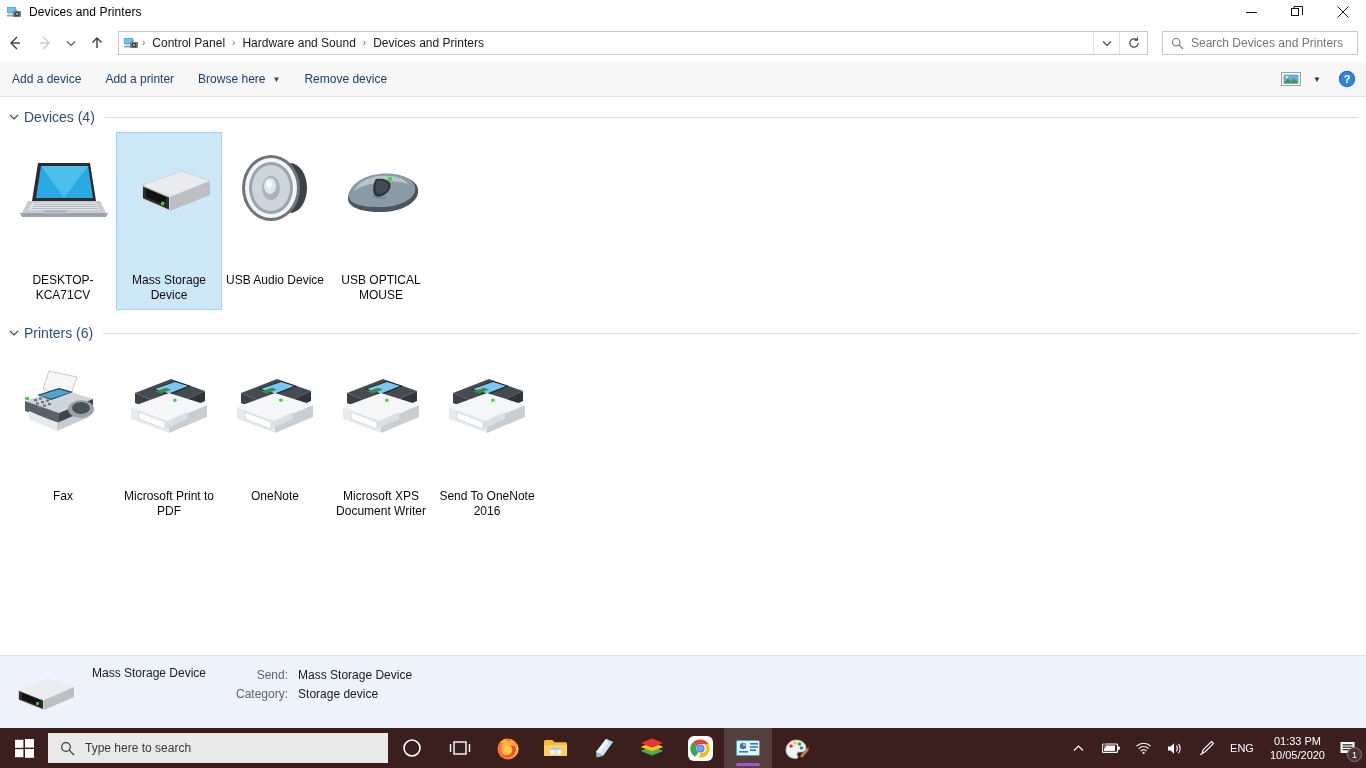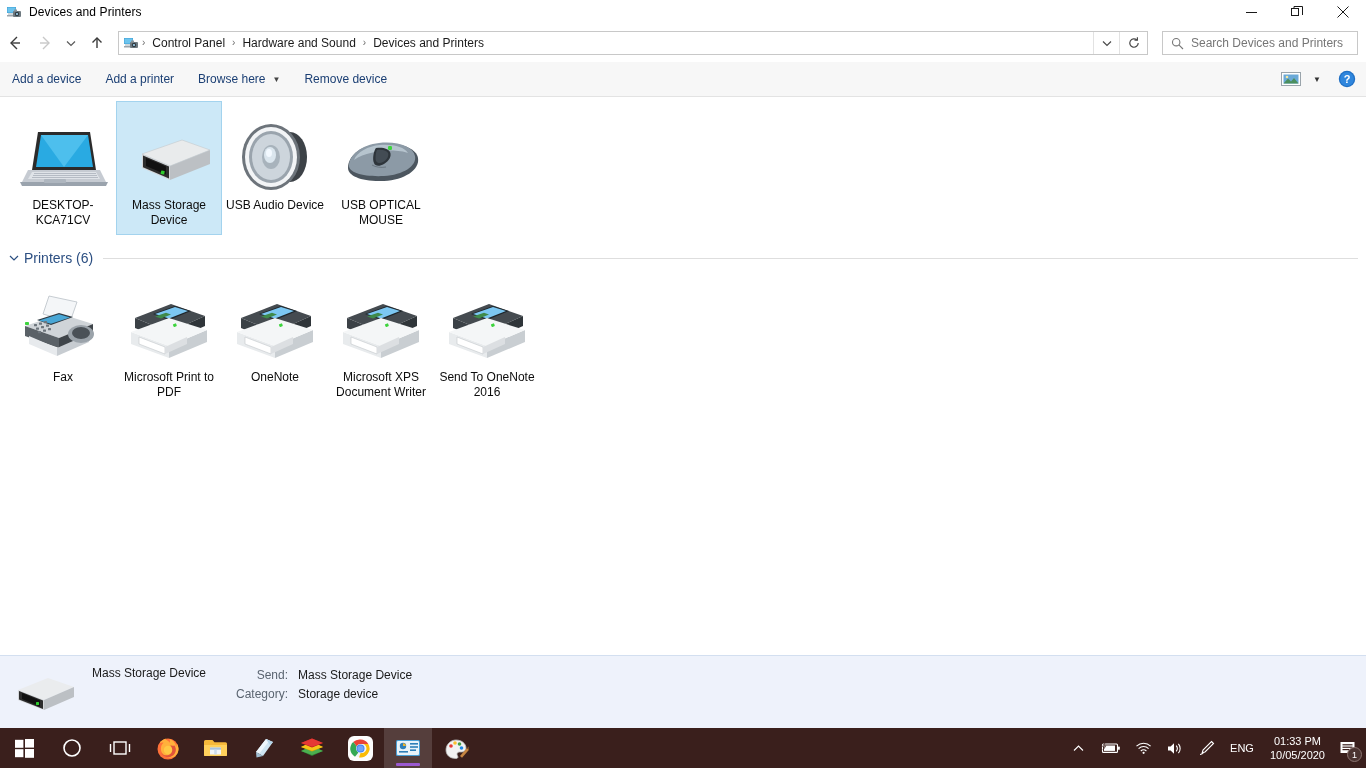--- a/index.html
+++ b/index.html
@@ -107,20 +107,21 @@
     font-size: 14px; color: #2c4f82; margin-left: 2px; white-space: nowrap;
   }
   .group-rule {
     flex: 1 1 auto; height: 1px; background: #dedede; margin-left: 10px; margin-right: 8px;
   }
   .tile-row { display: flex; padding-left: 10px; padding-top: 4px; }
   .tile {
     width: 106px; padding: 6px 2px 6px 2px;
     display: flex; flex-direction: column; align-items: center;
     border: 1px solid transparent;
+    gap: 44px;
   }
   .tile.selected {
     background: #cce8f7; border: 1px solid #a3d3ee;
   }
   .tile-icon {
     height: 86px; width: 96px; display: flex; align-items: flex-end; justify-content: center;
     margin-bottom: 4px;
   }
   .tile-label {
     font-size: 12px; color: #0c0c0c; text-align: center; line-height: 15px;
@@ -317,20 +318,29 @@
     <svg class="svg-i" width="18" height="18" viewBox="0 0 18 18">
       <circle cx="9" cy="9" r="8.2" fill="#1f6fc4"></circle>
       <circle cx="9" cy="9" r="6.9" fill="#2f86dd"></circle>
       <text x="9" y="13.2" text-anchor="middle" font-family="Liberation Sans, sans-serif" font-size="11" font-weight="bold" fill="#ffffff">?</text>
     </svg>
   </div>
 </div>
 
 <div class="content">
 
+  <div class="group-header">
+    <span class="group-chevron">
+      <svg class="svg-i" width="12" height="12" viewBox="0 0 12 12">
+          <path d="M2 4L6 8l4-4" fill="none" stroke="#2b4f81" stroke-width="1.2"></path>
+        </svg>
+    </span>
+    <span class="group-title">Devices (4)</span>
+    <span class="group-rule"></span>
+  </div>
 
   <div class="tile-row">
 
     <div class="tile">
       <span class="tile-icon">
         <svg class="svg-i" width="90" height="70" viewBox="0 0 90 70">
           <path d="M20 8 L72 8 L78 46 L14 46 Z" fill="#2b2b2b"></path>
           <path d="M23 11 L70 11 L75 43 L18 43 Z" fill="#29aae2"></path>
           <path d="M23 11 L70 11 L46 43 Z" fill="#59c6f0" opacity="0.75"></path>
           <path d="M10 46 L82 46 L88 58 L4 58 Z" fill="#c6cbd2"></path>
@@ -545,20 +555,29 @@
 <div class="taskbar">
   <div class="start-btn">
     <svg class="svg-i" width="19" height="19" viewBox="0 0 19 19">
       <rect x="0" y="0.8" width="8.4" height="8" fill="#ffffff"></rect>
       <rect x="10" y="0" width="9" height="8.6" fill="#ffffff"></rect>
       <rect x="0" y="10.2" width="8.4" height="8" fill="#ffffff"></rect>
       <rect x="10" y="10" width="9" height="8.8" fill="#ffffff"></rect>
     </svg>
   </div>
 
+  <div class="tb-search">
+    <span>
+      <svg class="svg-i" width="15" height="15" viewBox="0 0 15 15">
+        <circle cx="6" cy="6" r="4.3" fill="none" stroke="#3a3a3a" stroke-width="1.2"></circle>
+        <path d="M9.2 9.2L14 14" stroke="#3a3a3a" stroke-width="1.2"></path>
+      </svg>
+    </span>
+    <span class="tb-search-text">Type here to search</span>
+  </div>
 
   <div class="tb-icon">
     <svg class="svg-i" width="20" height="20" viewBox="0 0 20 20">
         <circle cx="10" cy="10" r="8" fill="none" stroke="#ffffff" stroke-width="1.6"></circle>
       </svg>
   </div>
 
   <div class="tb-icon">
     <svg class="svg-i" width="22" height="18" viewBox="0 0 22 18">
       <rect x="5" y="3" width="12" height="12" fill="none" stroke="#ffffff" stroke-width="1.4"></rect>

